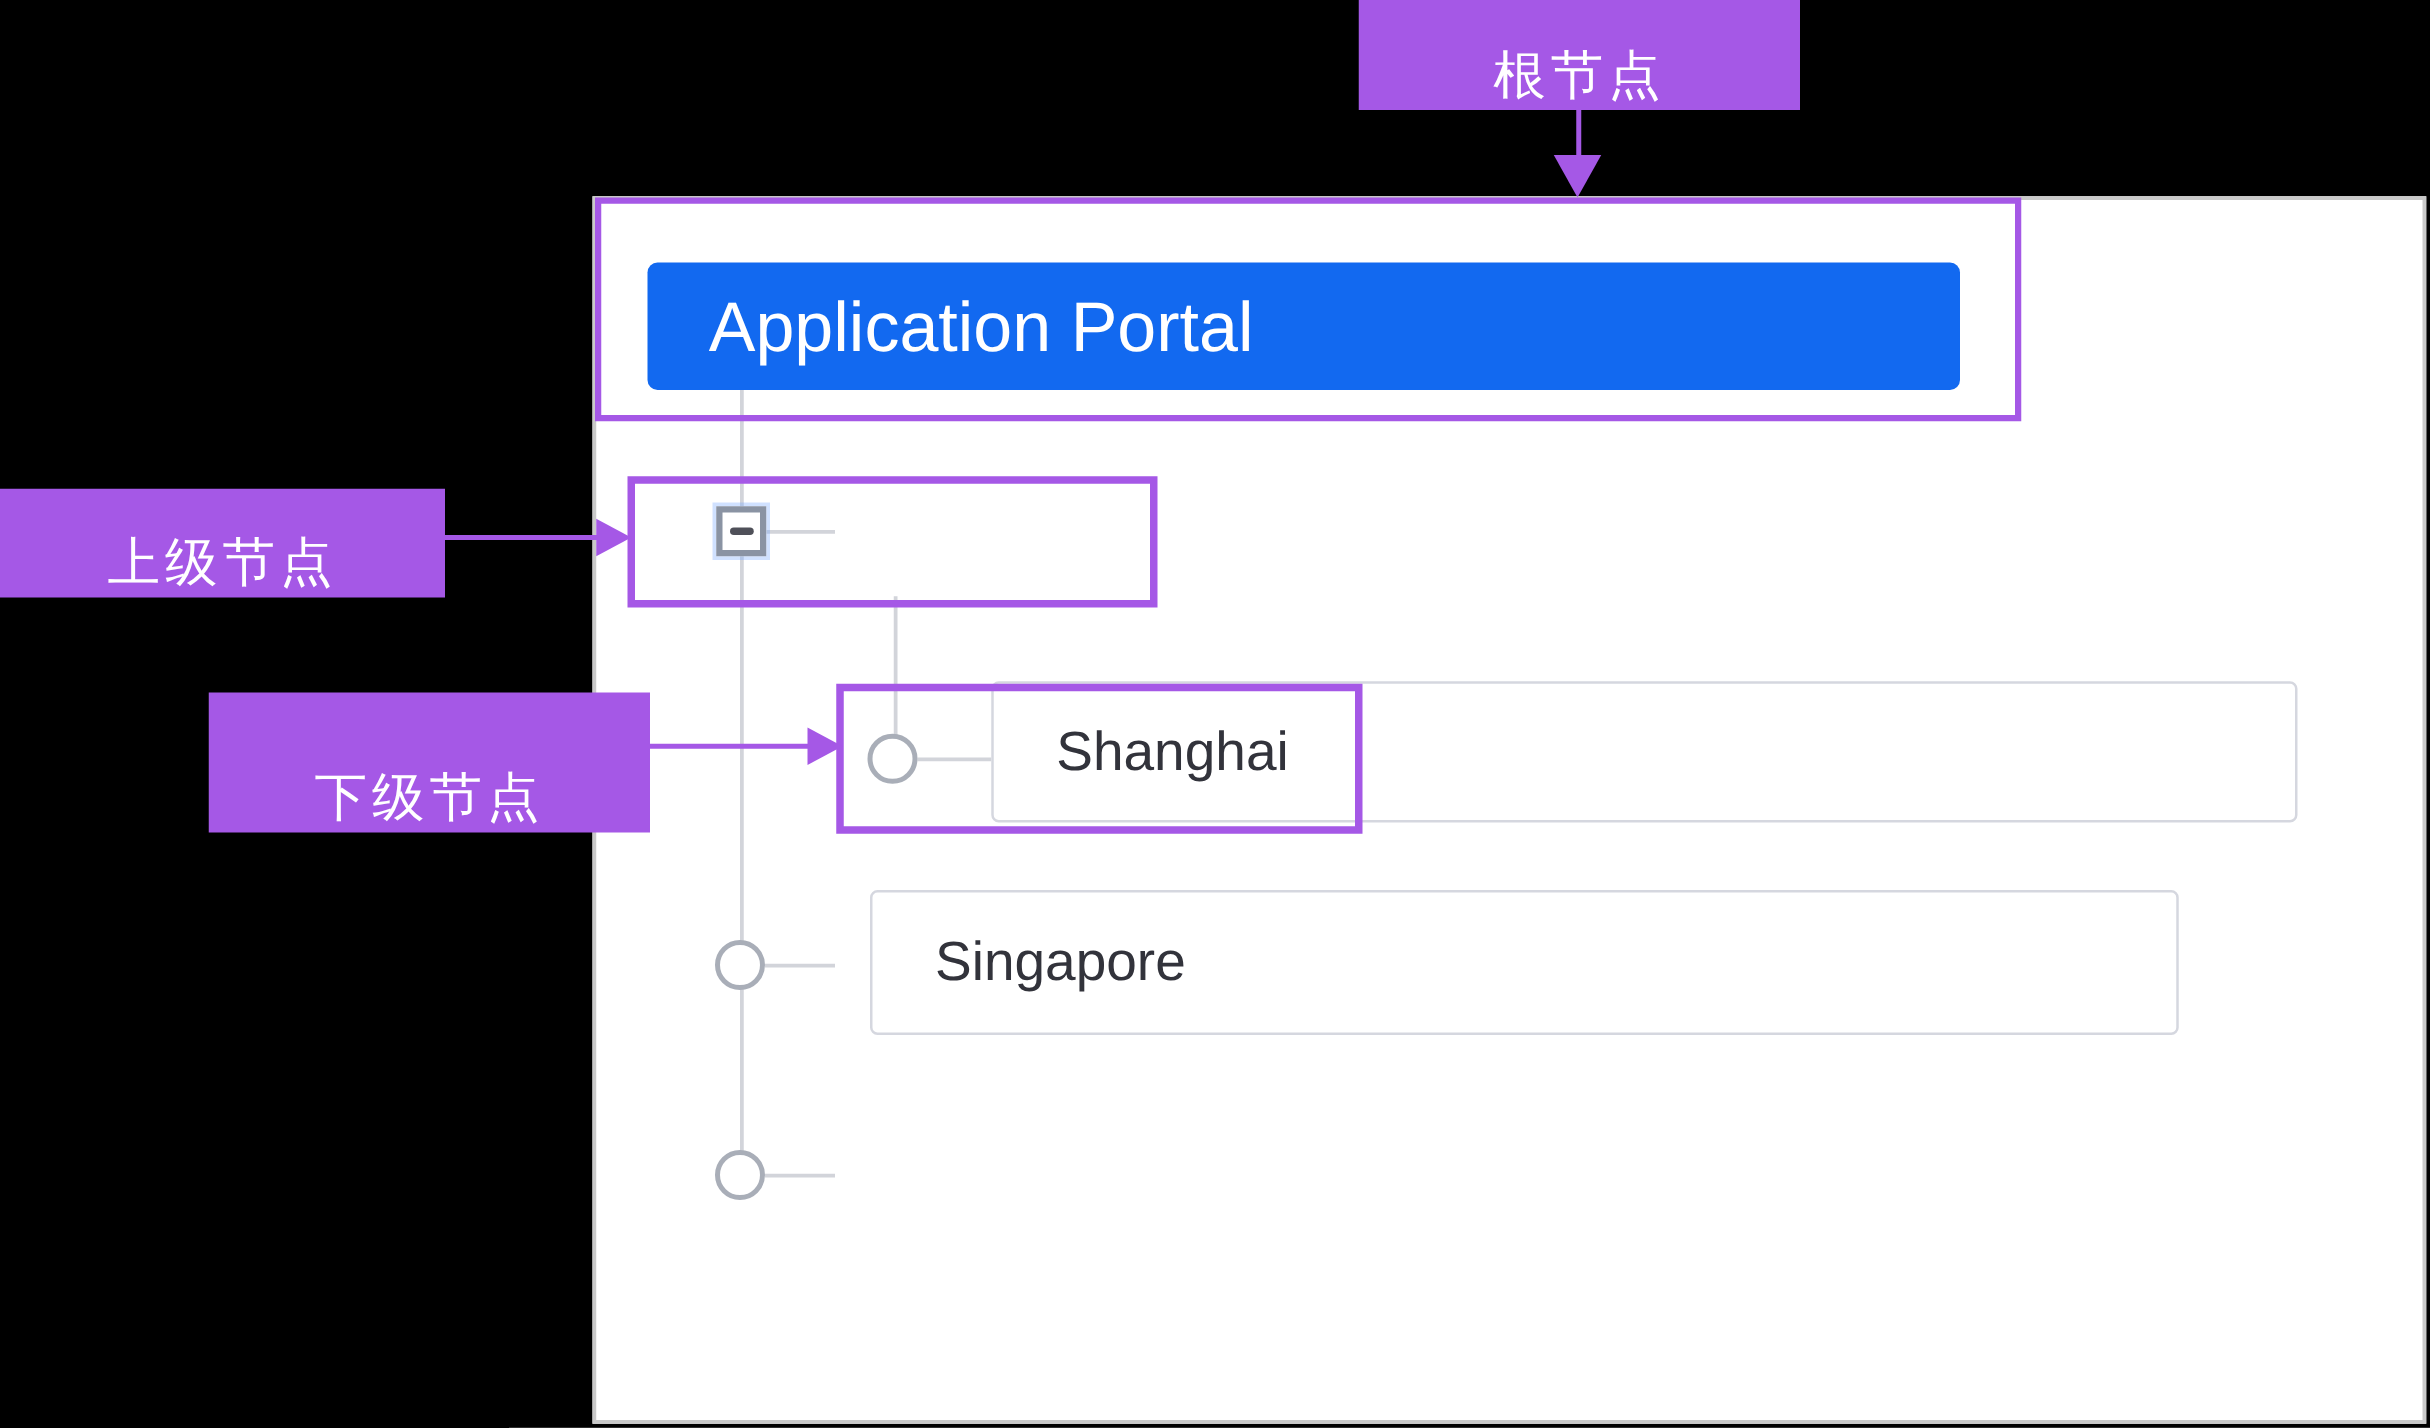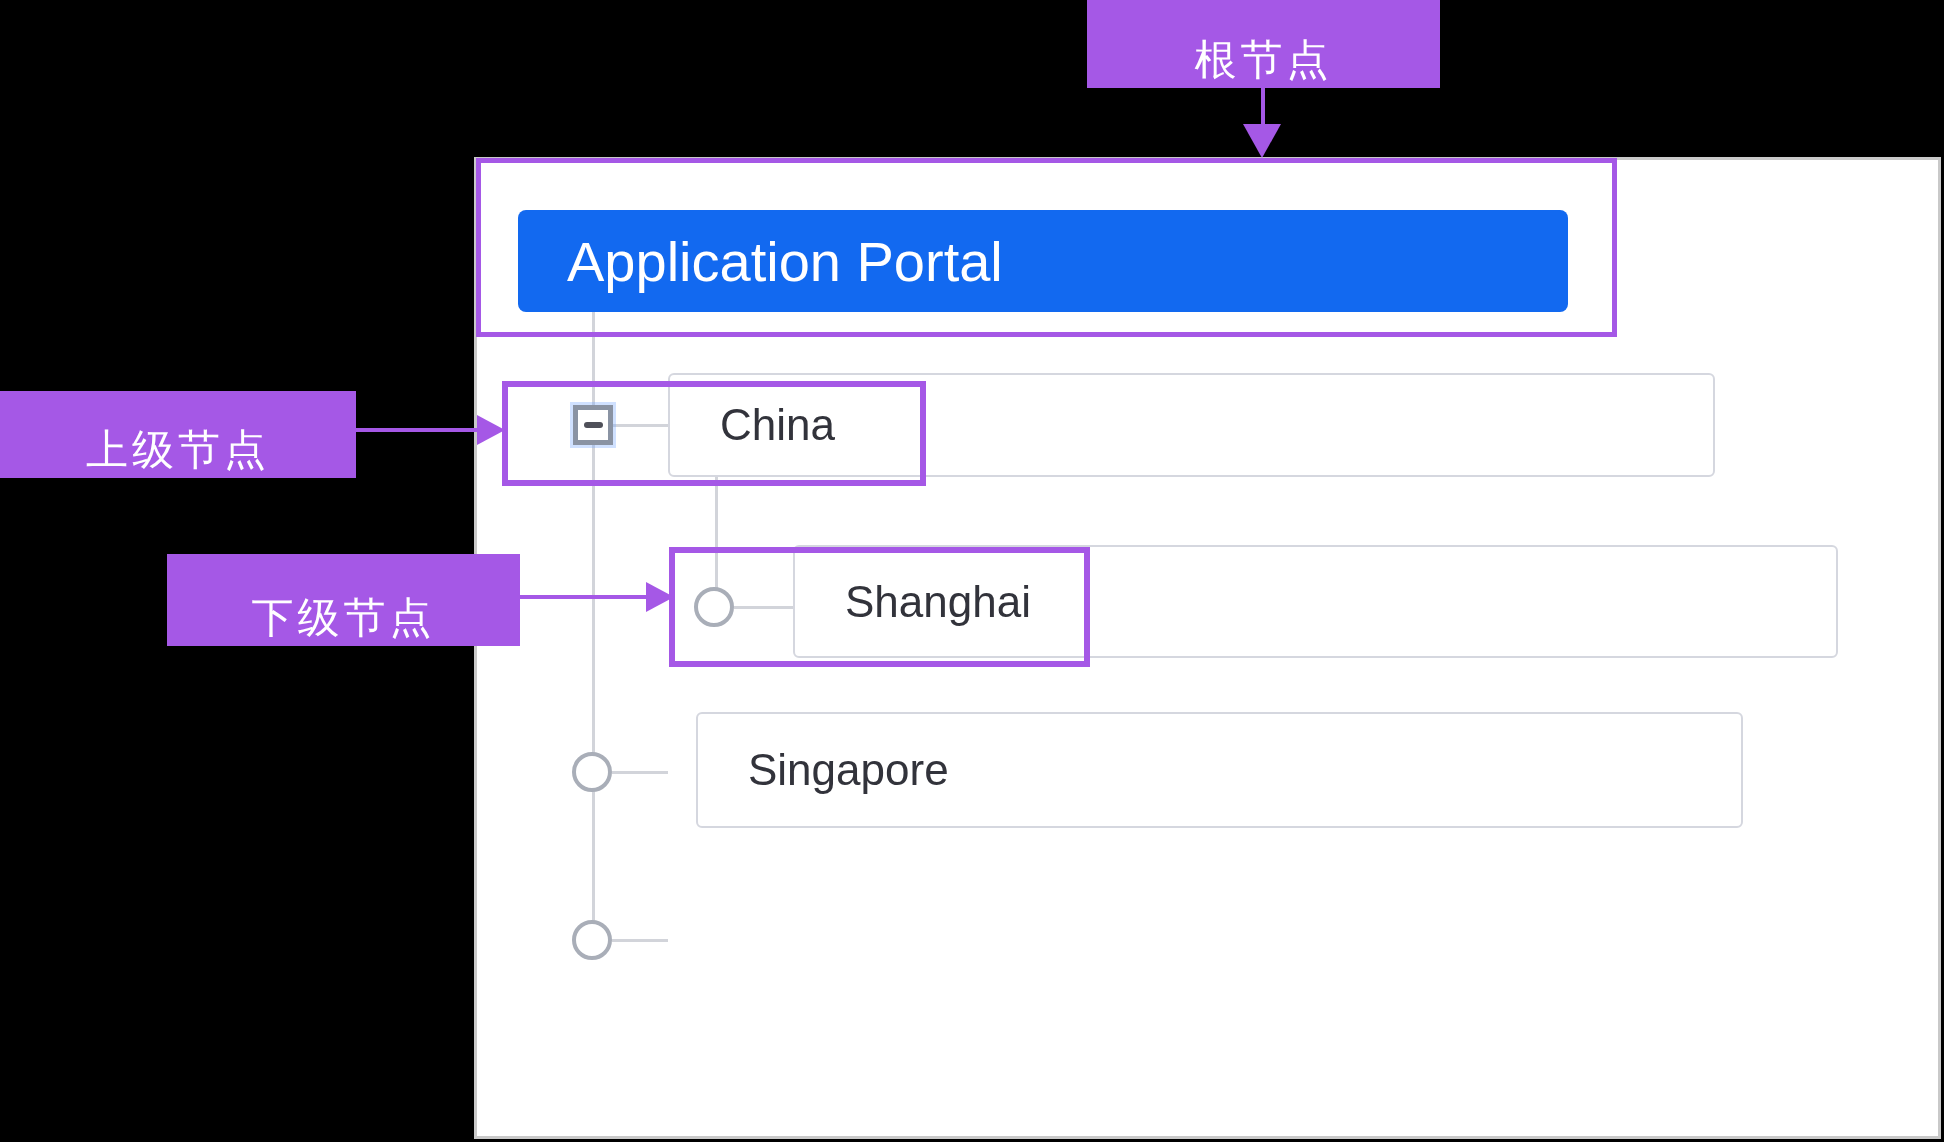--- a/index.html
+++ b/index.html
@@ -59,21 +59,21 @@
   .outline-root     { left:476px; top:158px; width:1141px; height:179px; border-width:5px; }
   .outline-china    { left:502px; top:381px; width:424px; height:105px; }
   .outline-shanghai { left:669px; top:547px; width:421px; height:120px; }
   
   .label-box {
     position:absolute; background:#a558e6; color:#fff; font-size:42px; z-index:8;
     display:flex; align-items:flex-end; justify-content:center; letter-spacing:4px;
   }
   .label-root   { left:1087px; top:0;     width:353px; height:88px; }
   .label-parent { left:0;      top:391px; width:356px; height:87px; }
-  .label-child  { left:167px;  top:554px; width:353px; height:92px; }
+  .label-child  { left:167px;  top:554px; width:353px; height:112px; }
   
   .arrow-line { position:absolute; background:#a558e6; z-index:8; }
   .arrow-head { position:absolute; width:0; height:0; z-index:8; }
   .arrow-root-line  { left:1261px; top:88px; width:4px; height:38px; }
   .arrow-root-head  { left:1243px; top:124px;
     border-left:19px solid transparent; border-right:19px solid transparent;
     border-top:34px solid #a558e6; }
   .arrow-parent-line { left:355px; top:428px; width:124px; height:4px; }
   .arrow-parent-head { left:477px; top:415px;
     border-top:15px solid transparent; border-bottom:15px solid transparent;
@@ -100,23 +100,20 @@
   <div class="expander">
     <div class="minus"></div>
   </div>
   <div class="circle circle-shanghai"></div>
   <div class="circle circle-singapore"></div>
   <div class="circle circle-japan"></div>
 
   <div class="root-bar">
     <span>Application Portal</span>
   </div>
-  <div class="node node-china">
-    <span>China</span>
-  </div>
   <div class="node node-shanghai">
     <span>Shanghai</span>
   </div>
   <div class="node node-singapore">
     <span>Singapore</span>
   </div>
 
   <div class="outline outline-root"></div>
   <div class="outline outline-china"></div>
   <div class="outline outline-shanghai"></div>

